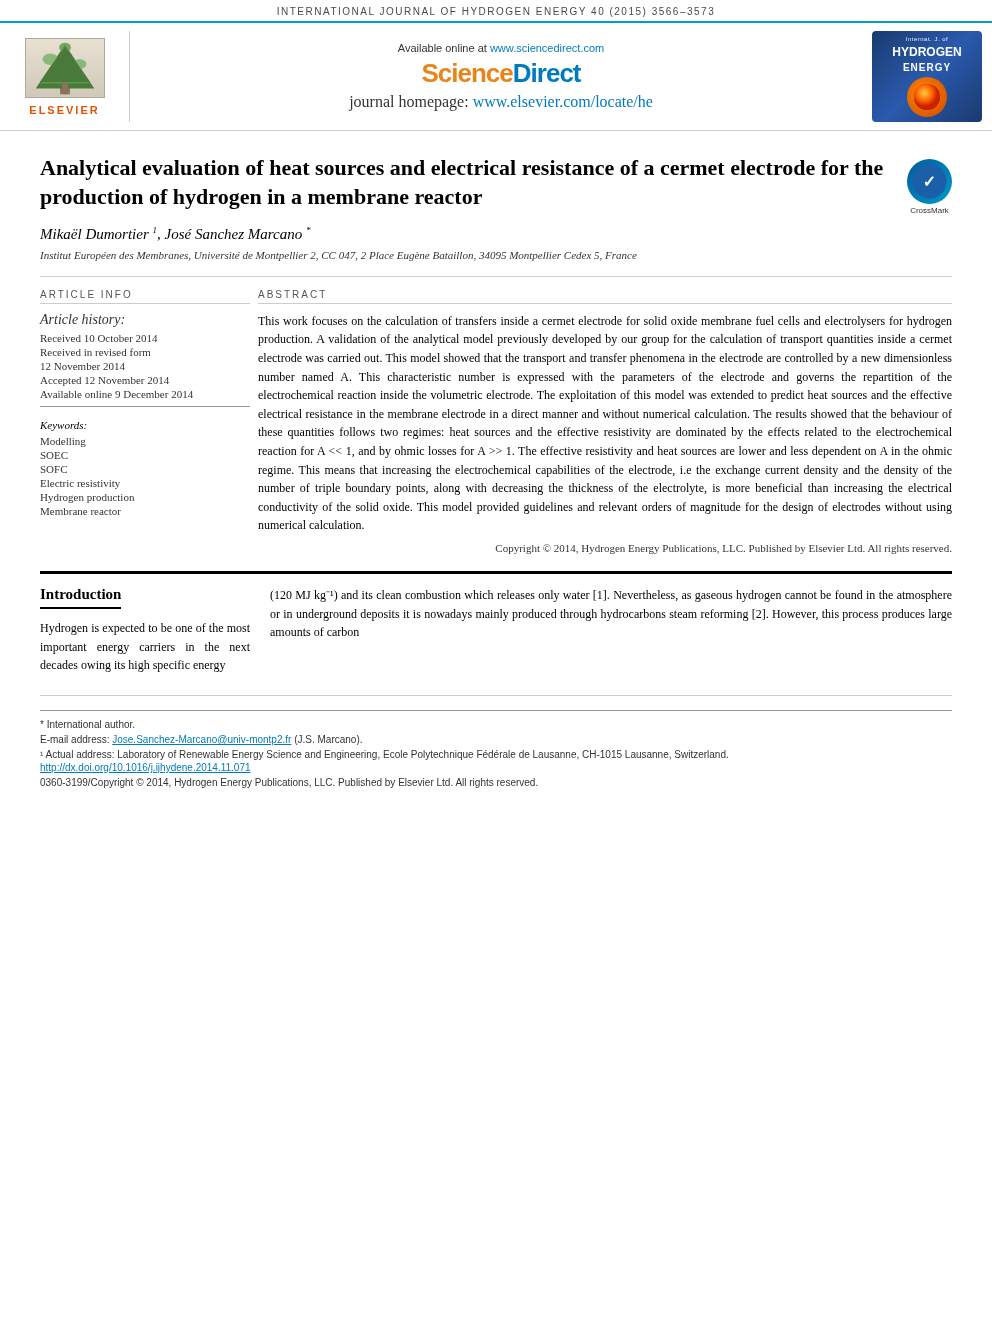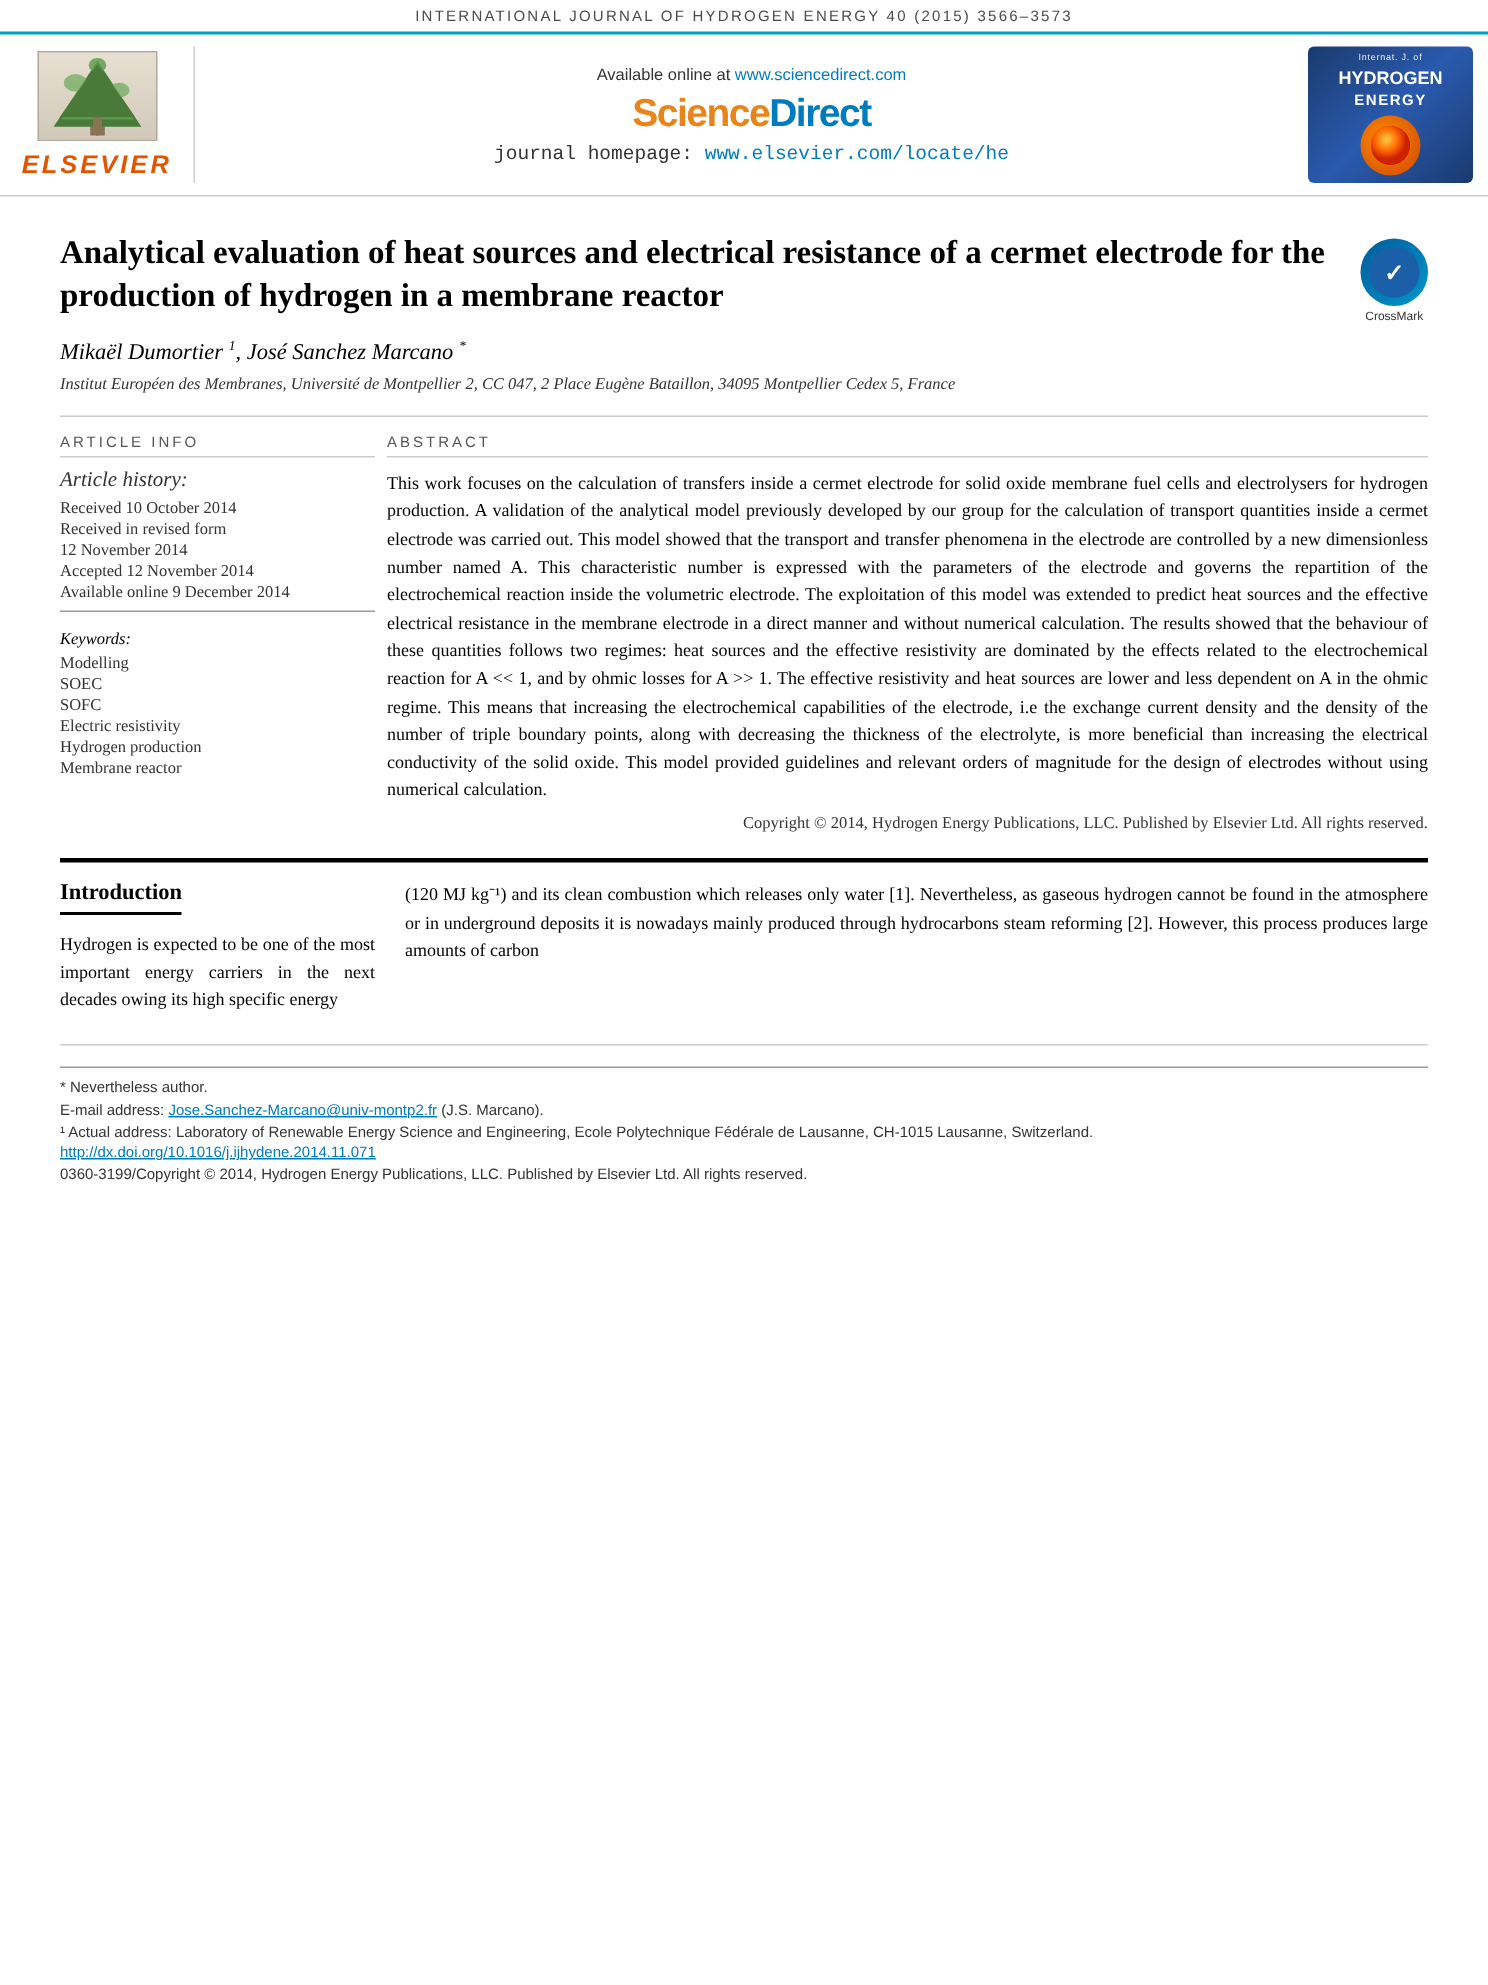--- a/index.html
+++ b/index.html
@@ -80,26 +80,25 @@
       transform: translateX(-50%);
       width: 0;
       height: 0;
       border-left: 25px solid transparent;
       border-right: 25px solid transparent;
       border-bottom: 35px solid #4a7a3a;
     }
 
     .elsevier-text {
       font-family: Arial, sans-serif;
-      font-size: 17px;
+      font-size: 11px;
       font-weight: bold;
       color: #e05500;
       letter-spacing: 2px;
       margin-top: 2px;
-      font-style: italic;
     }
 
     .center-header {
       flex: 1;
       display: flex;
       flex-direction: column;
       align-items: center;
       justify-content: center;
       gap: 4px;
     }
@@ -127,23 +126,23 @@
 
     .sciencedirect-logo span.sd-science {
       color: #e8841a;
     }
 
     .sciencedirect-logo span.sd-direct {
       color: #007bbd;
     }
 
     .journal-homepage {
-      font-size: 13px;
-      color: #333;
-      font-family: Liberation Mono, monospace;
+      font-size: 16px;
+      color: #333;
+      font-family: Liberation Serif, serif;
     }
 
     .journal-homepage a, .available-online a {
       color: #007bbd;
     }
 
     .hydrogen-journal-box {
       width: 110px;
       flex-shrink: 0;
       background: linear-gradient(135deg, #1a3a6e 0%, #2a5aae 50%, #1a3a6e 100%);
@@ -530,21 +529,21 @@
       <p class="intro-text">Hydrogen is expected to be one of the most important energy carriers in the next decades owing its high specific energy</p>
     </div>
     <div class="intro-right">
       <p class="intro-text">(120 MJ kg⁻¹) and its clean combustion which releases only water [1]. Nevertheless, as gaseous hydrogen cannot be found in the atmosphere or in underground deposits it is nowadays mainly produced through hydrocarbons steam reforming [2]. However, this process produces large amounts of carbon</p>
     </div>
   </div>
 
   <div class="footer-section">
     <hr class="thin">
     <div class="footnote">
-      <span>* Nevertheless author.</span>
+      <span>* International author.</span>
     </div>
     <div class="footnote">
       <span>E-mail address:</span>
       <a class="footnote-link">Jose.Sanchez-Marcano@univ-montp2.fr</a>
       <span>(J.S. Marcano).</span>
     </div>
     <div class="footnote">¹ Actual address: Laboratory of Renewable Energy Science and Engineering, Ecole Polytechnique Fédérale de Lausanne, CH-1015 Lausanne, Switzerland.</div>
     <a class="footer-doi">http://dx.doi.org/10.1016/j.ijhydene.2014.11.071</a>
     <div class="footer-copyright">0360-3199/Copyright © 2014, Hydrogen Energy Publications, LLC. Published by Elsevier Ltd. All rights reserved.</div>
   </div>

